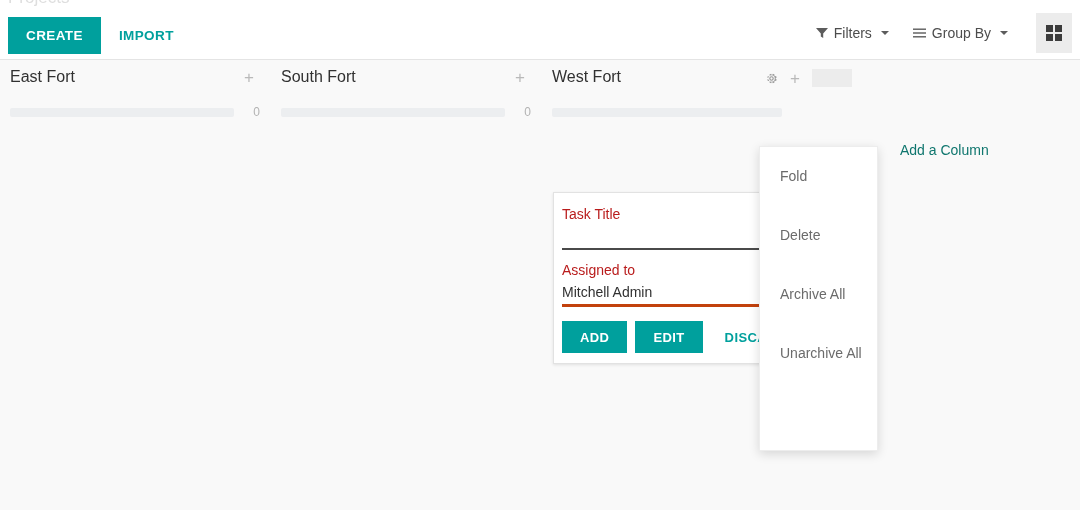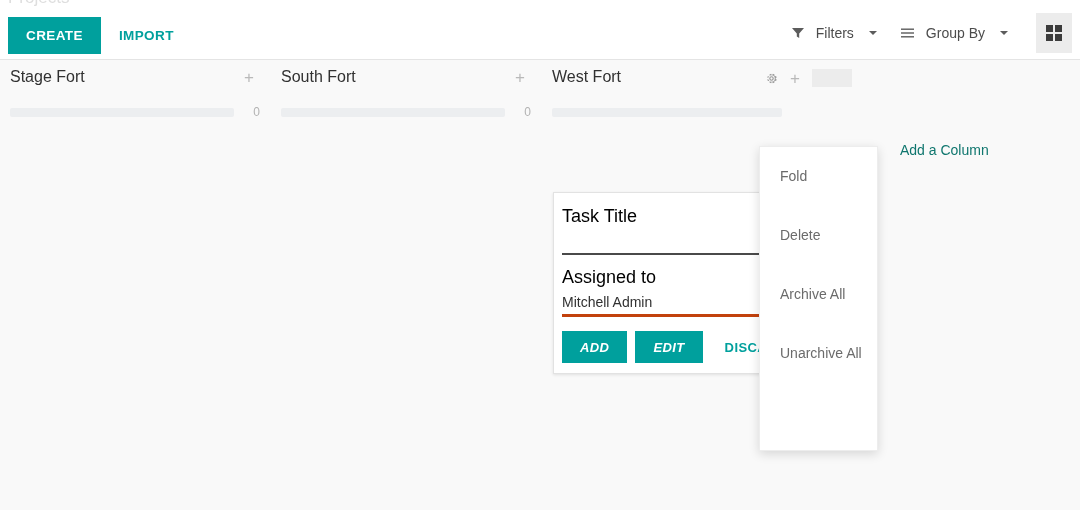--- a/index.html
+++ b/index.html
@@ -40,21 +40,21 @@
     font-family: "Liberation Sans", sans-serif;
     font-size: 13.5px; font-weight: bold; letter-spacing: .4px;
     margin-left: 18px; height: 37px; cursor: pointer;
   }
 
   .cp-right {
     position: absolute; right: 0; top: 0; height: 54px;
     display: flex; align-items: center;
   }
   .facet-btn {
-    display: flex; align-items: center; gap: 12px;
+    display: flex; align-items: center; gap: 6px;
     background: transparent; border: none; cursor: pointer;
     font-family: "Liberation Sans", sans-serif;
     font-size: 14px; color: #4c4c4c;
     padding: 8px 12px; height: 36px; white-space: nowrap;
   }
   .facet-btn .caret {
     width: 0; height: 0; margin-left: 3px;
     border-left: 4px solid transparent; border-right: 4px solid transparent;
     border-top: 4px solid #5c5c5c;
   }
@@ -115,21 +115,21 @@
   
   .qc-card {
     position: absolute; left: 553px; top: 132px;
     width: 222px; min-height: 166px;
     background: #ffffff;
     border: 1px solid #e2e2e2;
     box-shadow: 0 1px 3px rgba(0,0,0,.10);
     padding: 10px 8px 10px 8px;
   }
   .qc-label {
-    font-size: 18px; color: #000000; margin: 3px 0 4px 0;
+    font-size: 14px; color: #b91c1c; margin: 3px 0 4px 0;
   }
   .qc-input {
     width: 100%; border: none; border-bottom: 2px solid #4a4a4a;
     outline: none; background: transparent;
     font-family: "Liberation Sans", sans-serif;
     font-size: 14px; color: #313131; padding: 2px 0 4px 0;
     caret-color: #313131;
   }
   .qc-input::placeholder { color: #c9c9c9; }
   .qc-field-static {
@@ -137,21 +137,21 @@
     font-size: 14px; color: #313131; padding: 2px 0 4px 0;
     cursor: pointer;
   }
   .qc-actions {
     display: flex; align-items: center; margin-top: 14px;
   }
   .qc-btn {
     background: #00a09d; color: #ffffff; border: none;
     font-family: "Liberation Sans", sans-serif;
     font-size: 13px; font-weight: bold; letter-spacing: .4px;
-    height: 32px; padding: 0 18px; cursor: pointer; margin-right: 8px; font-style: italic;
+    height: 32px; padding: 0 18px; cursor: pointer; margin-right: 8px;
   }
   .qc-discard {
     background: transparent; border: none; color: #00a09d;
     font-family: "Liberation Sans", sans-serif;
     font-size: 13px; font-weight: bold; letter-spacing: .4px;
     height: 32px; padding: 0 14px; cursor: pointer;
   }
 
   
   .dropdown {
@@ -223,21 +223,21 @@
         </span>
       </div>
 
     </div>
   </div>
 
   <div class="kanban">
 
     <div class="kb-col" style="left:0px;">
       <div class="kb-col-header">
-        <div class="kb-title">Stage Fort</div>
+        <div class="kb-title">East Fort</div>
         <div class="kb-head-icons">
           <span class="kb-plus">+</span>
         </div>
       </div>
       <div class="kb-progress-row">
         <div class="kb-progressbar"></div>
         <div class="kb-count">0</div>
       </div>
     </div>
 

